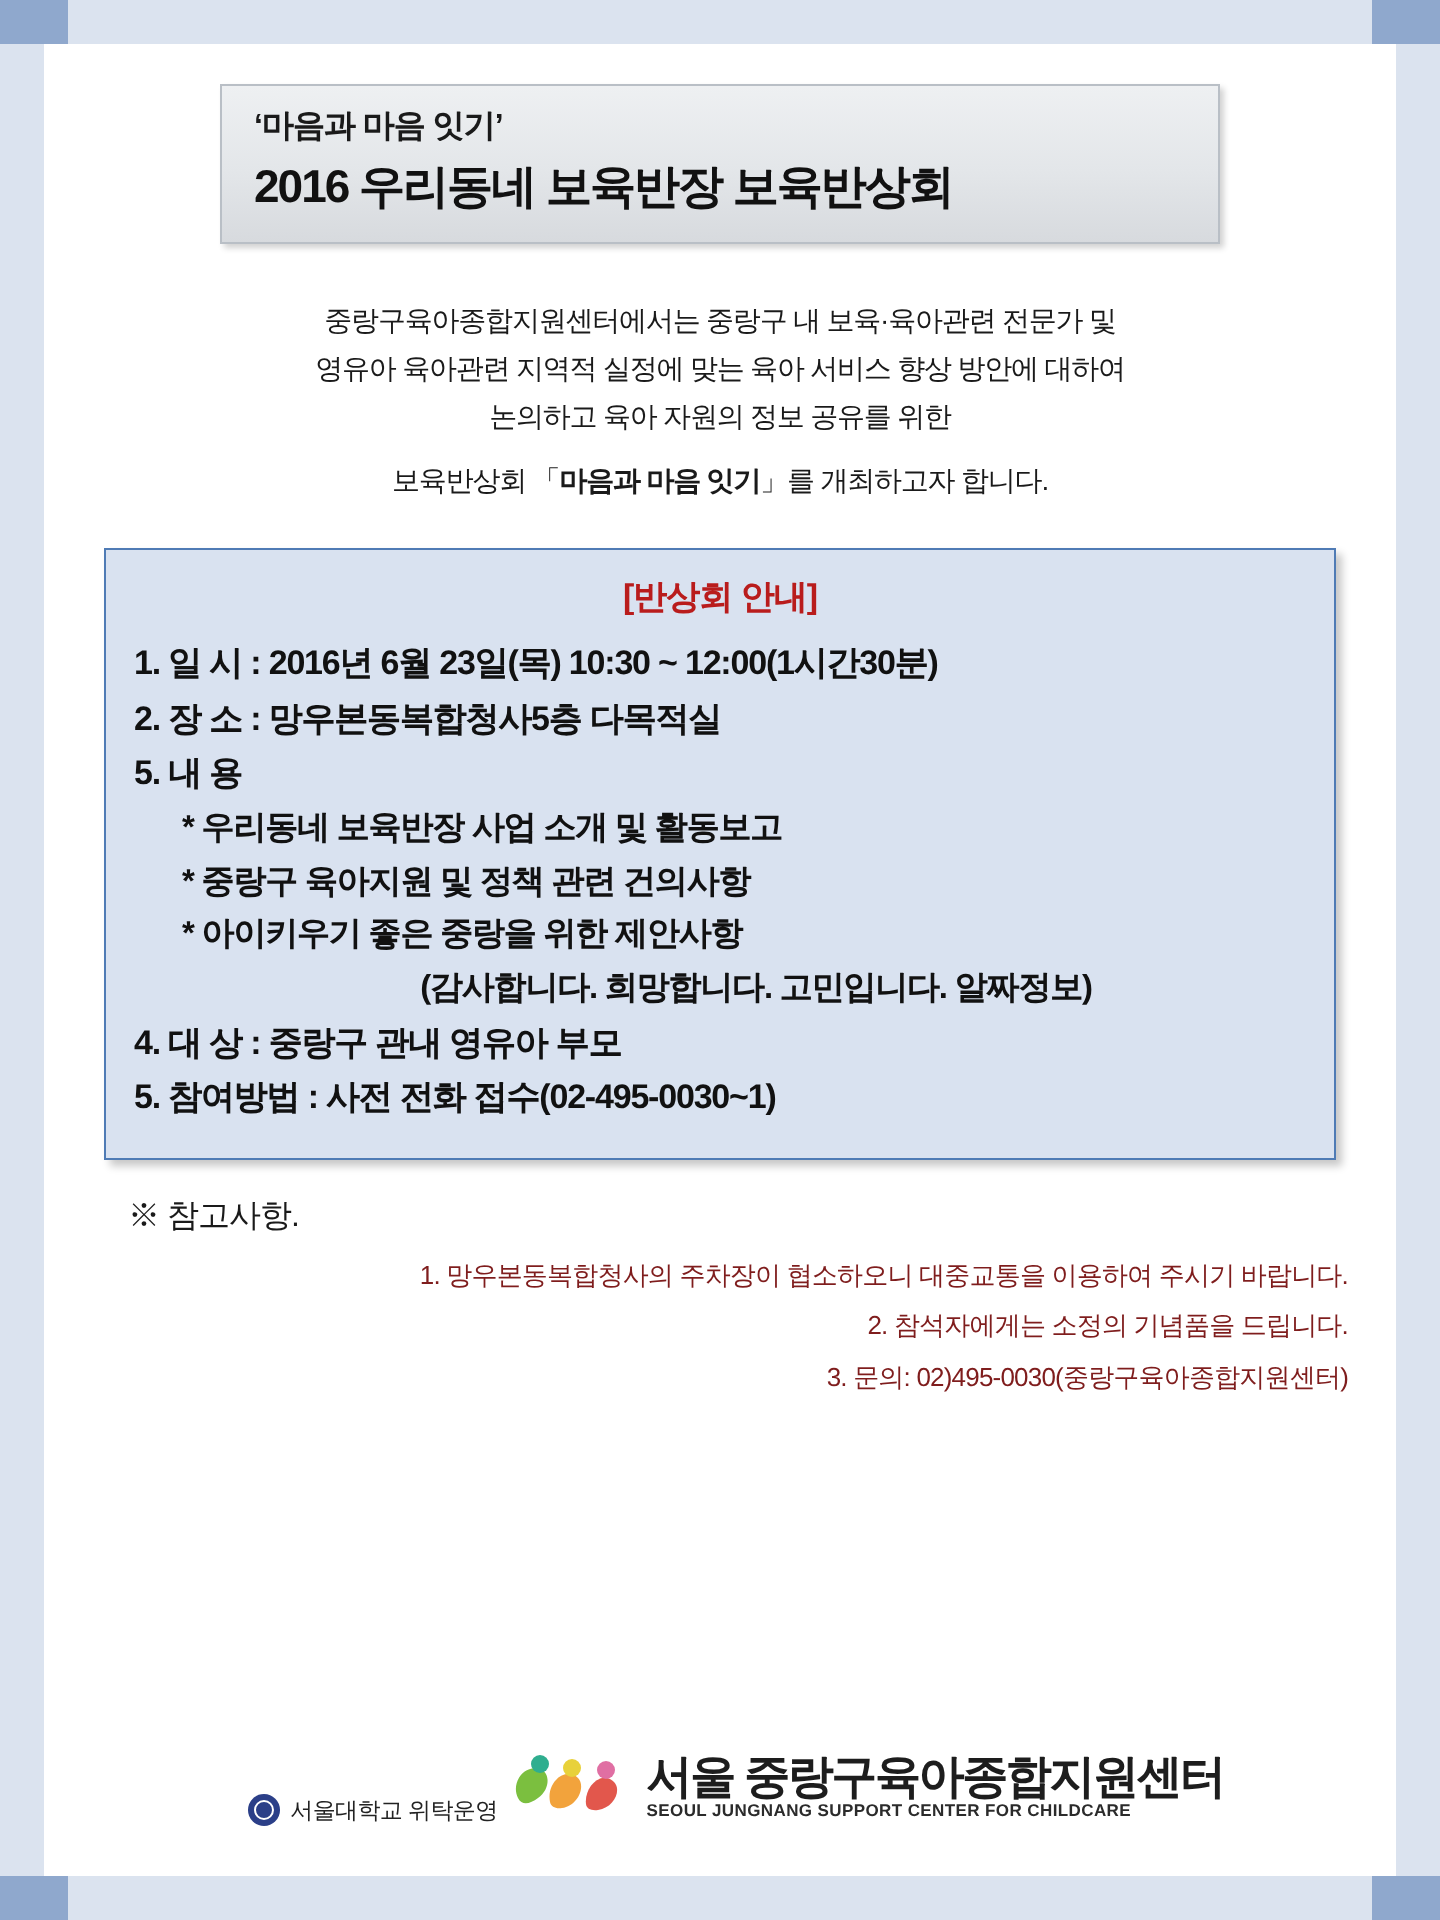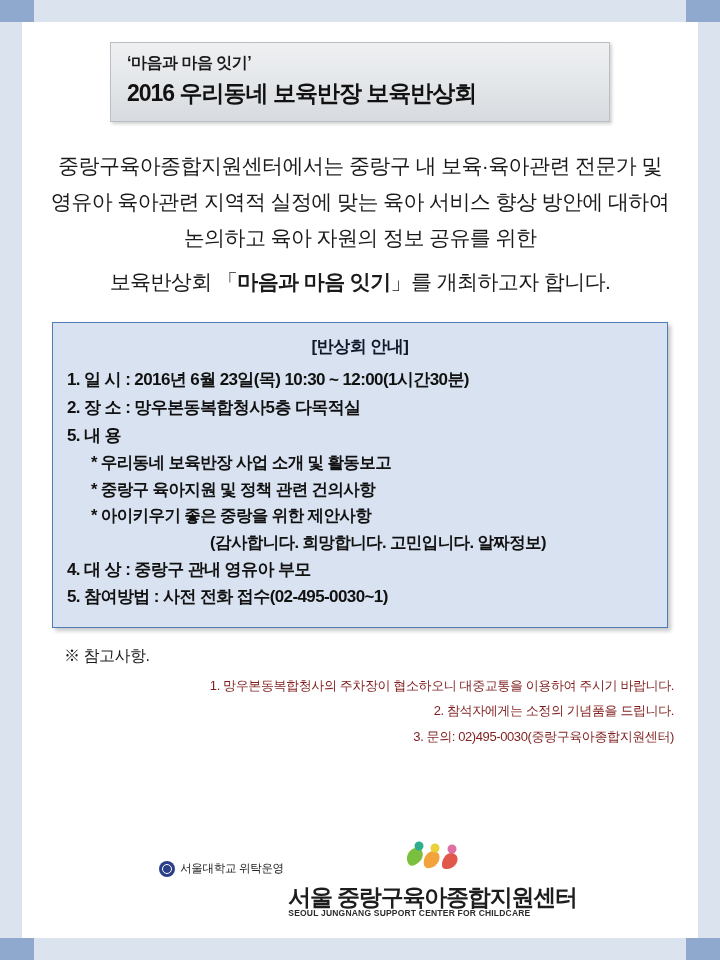--- a/index.html
+++ b/index.html
@@ -105,21 +105,21 @@
     font-weight: bold;
     color: #111111;
     letter-spacing: -1px;
     white-space: nowrap;
   }
 
   
   .intro {
     margin-top: 26px;
     text-align: center;
-    font-size: 21px;
+    font-size: 14px;
     line-height: 1.72;
     color: #1a1a1a;
     letter-spacing: -0.6px;
   }
   .intro div { white-space: nowrap; }
   .intro .line4 { margin-top: 8px; }
   .intro .bold { font-weight: bold; }
 
   
   .info-box {
@@ -129,21 +129,21 @@
     padding: 12px 14px 16px 14px;
     box-sizing: border-box;
     box-shadow: 3px 3px 4px rgba(0,0,0,0.22);
   }
   .info-title {
     text-align: center;
     font-size: 17px;
     font-weight: bold;
     letter-spacing: -0.5px;
     margin-bottom: 8px;
-    color: #0f172a;
+    color: #b91c1c;
   }
   .info-line {
     font-size: 17px;
     font-weight: bold;
     letter-spacing: -0.6px;
     line-height: 1.62;
     color: #111111;
     white-space: nowrap;
   }
   .info-line.sub {
@@ -206,21 +206,20 @@
     left: 3px; top: 3px;
     width: 10px; height: 10px;
     border-radius: 50%;
     border: 1px solid #ffffff;
     box-sizing: border-box;
   }
   .logo-row {
     display: inline-flex;
     align-items: center;
     gap: 8px;
-    flex-direction: column;
   }
   .logo-mark { display: block; }
   .logo-text-wrap {
     text-align: left;
     line-height: 1.05;
   }
   .logo-name {
     font-size: 23px;
     font-weight: bold;
     letter-spacing: -1.2px;

